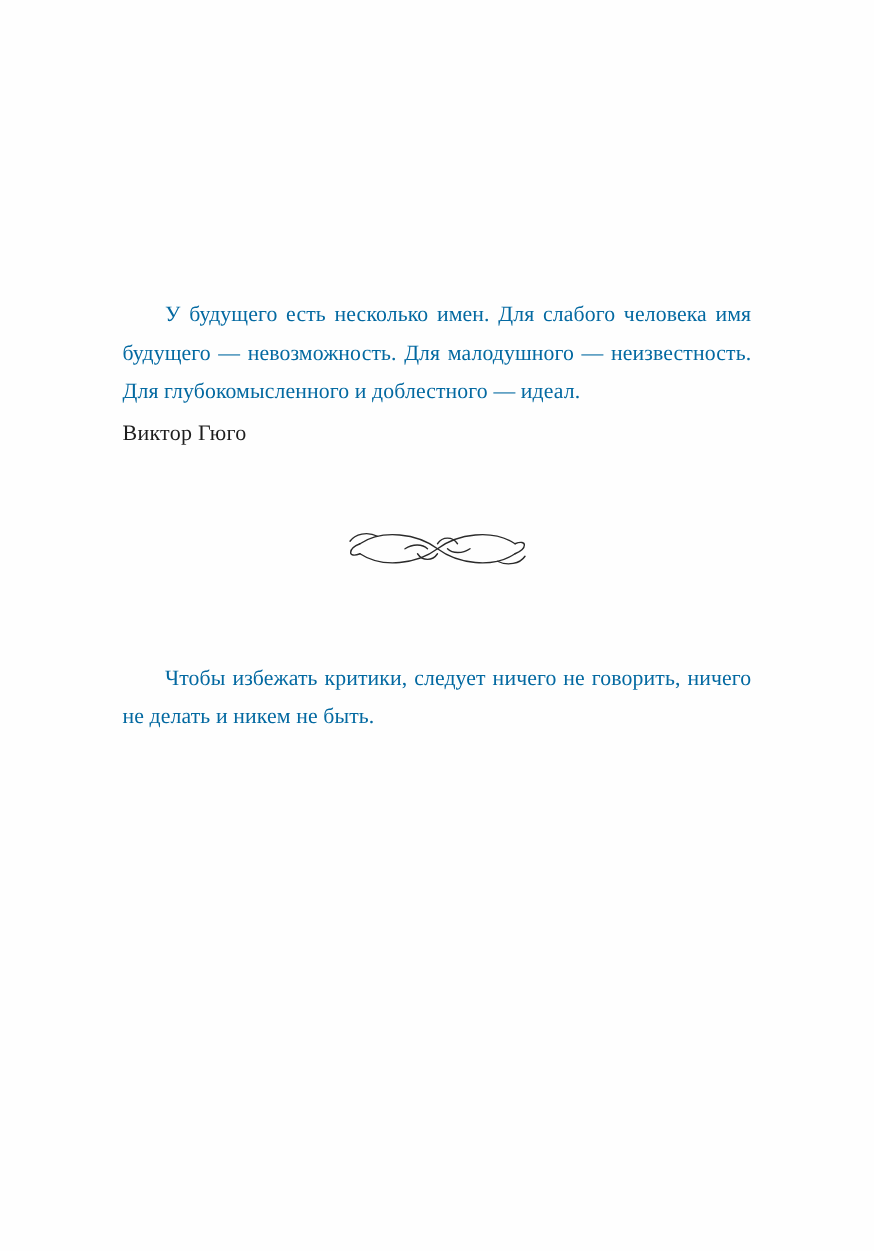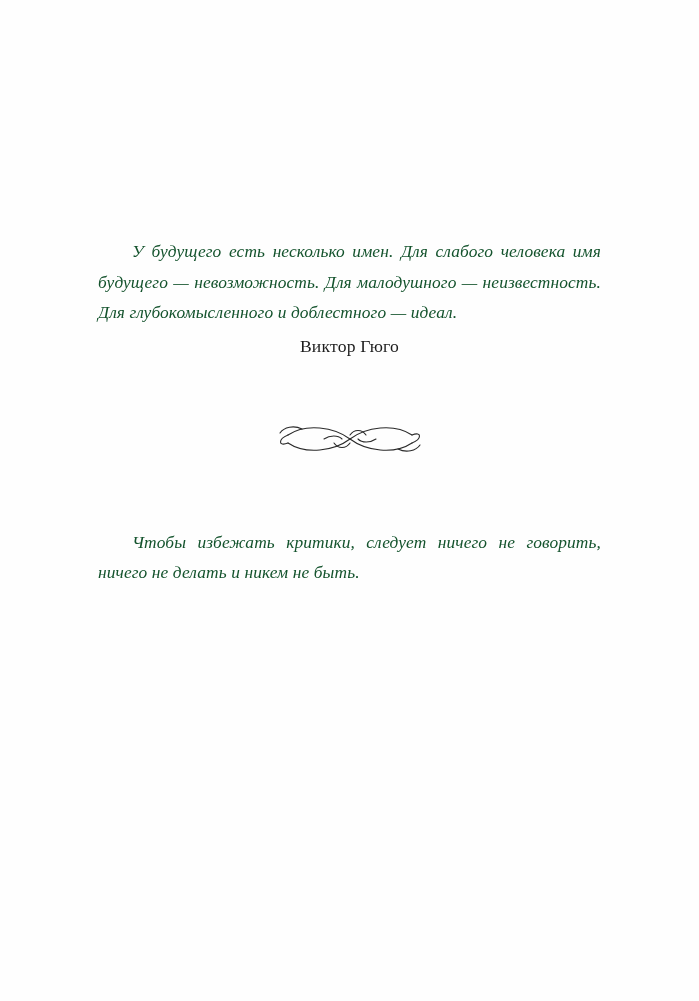--- a/index.html
+++ b/index.html
@@ -25,32 +25,31 @@
   .content {
     position: absolute;
     left: 98px;
     top: 236px;
     width: 503px;
   }
   .quote-block {
     width: 100%;
   }
   .quote-text {
-    font-style: italic;
     font-size: 17.4px;
     line-height: 30.5px;
     text-align: justify;
     text-indent: 34px;
     margin: 0;
-    color: #14532d;
+    color: #0369a1;
     letter-spacing: 0.1px;
   }
   .quote-author {
     margin: 8px 0 0 0;
-    text-align: center;
+    text-align: left;
     font-size: 17.6px;
     font-style: normal;
     color: #1d1d1d;
     letter-spacing: 0.2px;
   }
   .divider {
     margin: 56px 0 62px 0;
     display: flex;
     justify-content: center;
     align-items: center;

